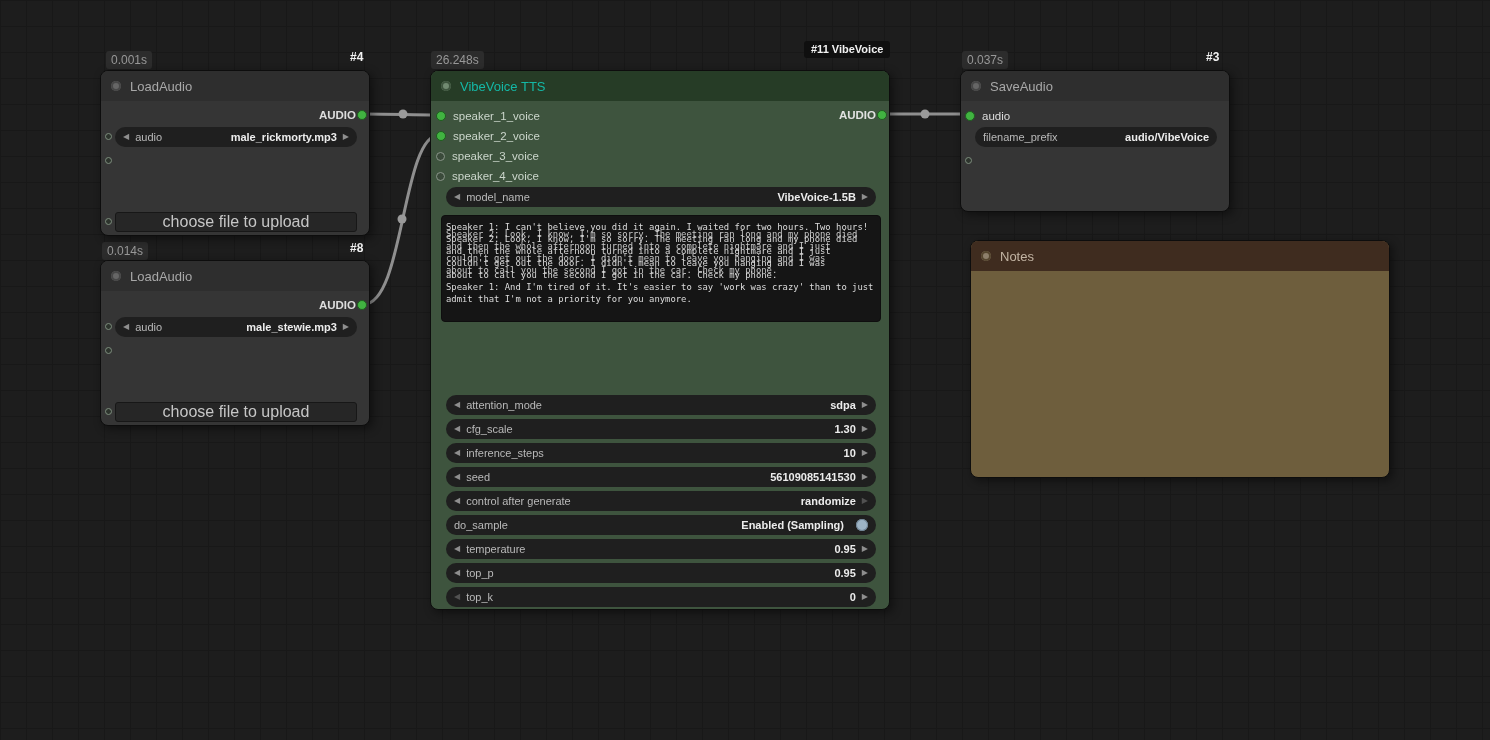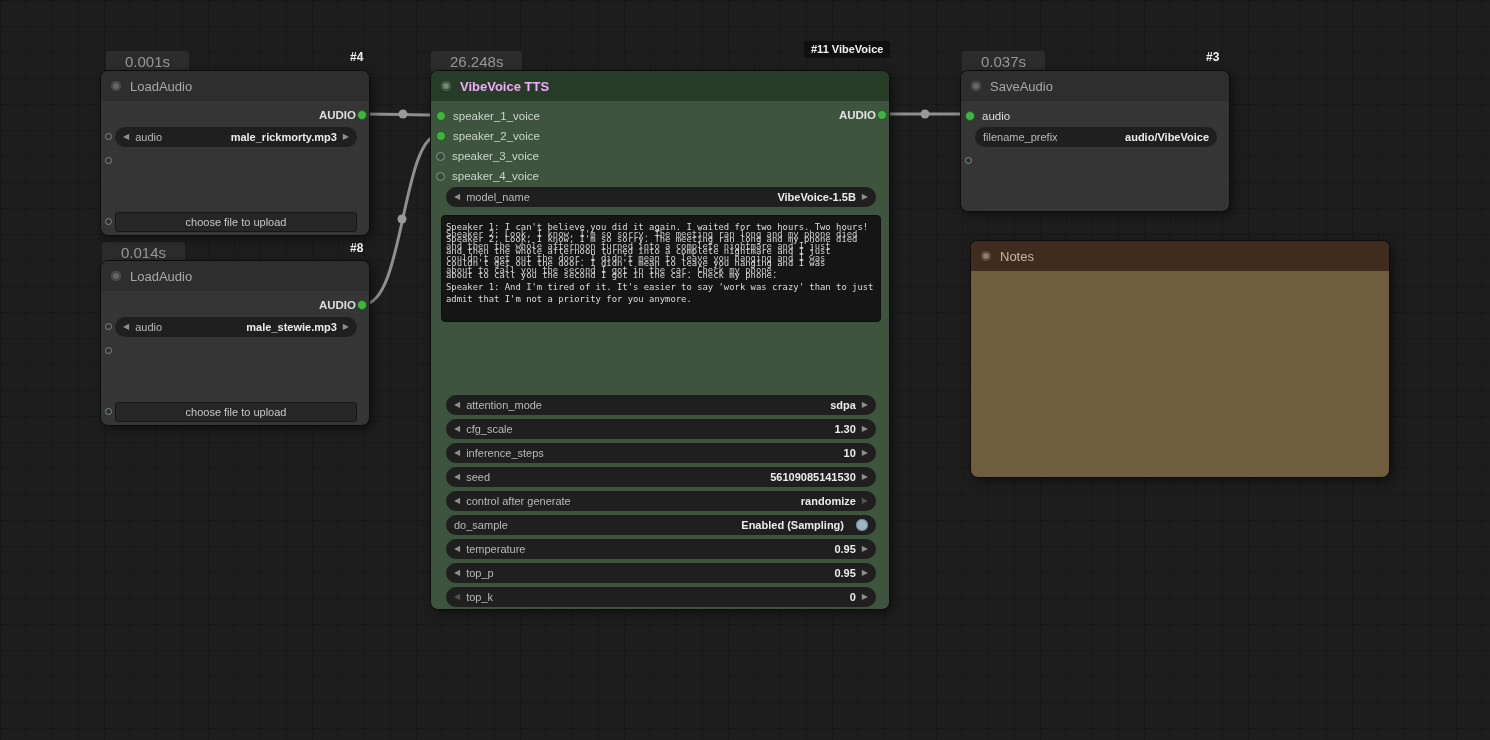--- a/index.html
+++ b/index.html
@@ -24,21 +24,21 @@
   }
   .node.gray { background:#353535; }
   .node.green-node { background:#3e543e; }
   .node.notes { background:#6e5e3d; }
 
   .ntitle {
     height:30px; border-radius:7px 7px 0 0; display:flex; align-items:center;
     padding:0 10px; gap:9px; font-size:13px;
   }
   .gray .ntitle { background:#2e2e2e; color:#a8a8a8; }
-  .green-node .ntitle { background:#263c26; color:#f0abfc;font-weight:bold; }
+  .green-node .ntitle { background:#263c26; color:#14b8a6; }
   .notes .ntitle { background:#3f2c1f; color:#c2b4a3; }
 
   .tdot { width:10px; height:10px; border-radius:50%; flex:none; }
   .gray .tdot { background:#666; box-shadow: inset 0 0 0 2px #474747; }
   .green-node .tdot { background:#718a71; box-shadow: inset 0 0 0 2px #3e543e; }
   .notes .tdot { background:#8d7f6b; box-shadow: inset 0 0 0 2px #55462f; }
 
   .sock { position:absolute; border-radius:50%; }
   .sock.green { width:10px; height:10px; background:#41b341; border:1px solid #1e5e1e; }
   .sock.out { right:2px; }
@@ -58,38 +58,38 @@
   }
   .wname { flex:none; }
   .wval { margin-left:auto; color:#ececec; font-weight:600; white-space:nowrap; }
   .arr { color:#8e8e8e; font-size:8px; line-height:1; flex:none; }
   .tgl { width:12px; height:12px; border-radius:50%; flex:none; margin-left:6px; }
   .tgl.off { background:#8b8b8b; box-shadow: inset 0 0 0 1px #5c5c5c; }
   .tgl.on  { background:#9db4c6; box-shadow: inset 0 0 0 1px #6f8394; }
 
   .upload-btn {
     position:absolute; height:20px; background:#262626; border:1px solid #171717;
-    border-radius:3px; color:#c6c6c6; font-size:11px;
+    border-radius:3px; color:#c6c6c6; font-size:16px;
     display:flex; align-items:center; justify-content:center;
   }
 
   .textbox {
     position:absolute; background:#151515; border:1px solid #0e0e0e; border-radius:4px;
     padding:5px 4px; font-family:"DejaVu Sans Mono", monospace;
     font-size:8.9px; line-height:12px; color:#dcdcdc; overflow:hidden;
   }
   .textbox pre { margin:0; font:inherit; white-space:pre; }
   .mid-wrap { position:relative; }
   .mid-overlay { position:absolute; top:-5px; left:0; opacity:.9; }
 
   .notes-body { position:absolute; left:0; top:30px; right:0; bottom:0; border-radius:0 0 7px 7px; }
 
   .timing {
-    position:absolute; background:#2c2c2c; color:#989898; font-size:15px;
-    line-height:1; padding:3px 19px; border-radius:3px;
+    position:absolute; background:#2c2c2c; color:#989898; font-size:12px;
+    line-height:1; padding:3px 5px; border-radius:3px;
   }
   .nid { position:absolute; color:#f2f2f2; font-size:12px; font-weight:700; line-height:1; }
   .nid.pill-badge { background:#0f0f0f; padding:3px 7px; border-radius:3px; font-size:11px; }
 </style>
 </head>
 <body>
 
 <div id="canvas">
 
   <svg id="links">

